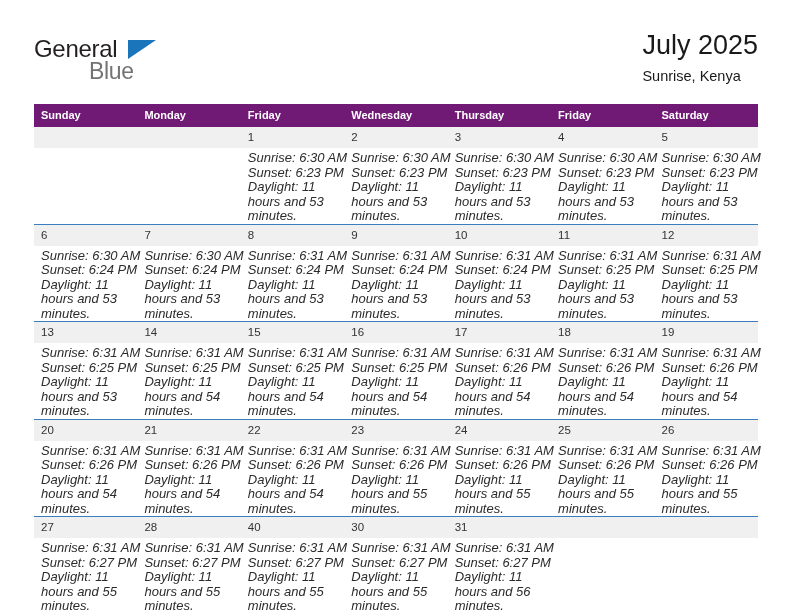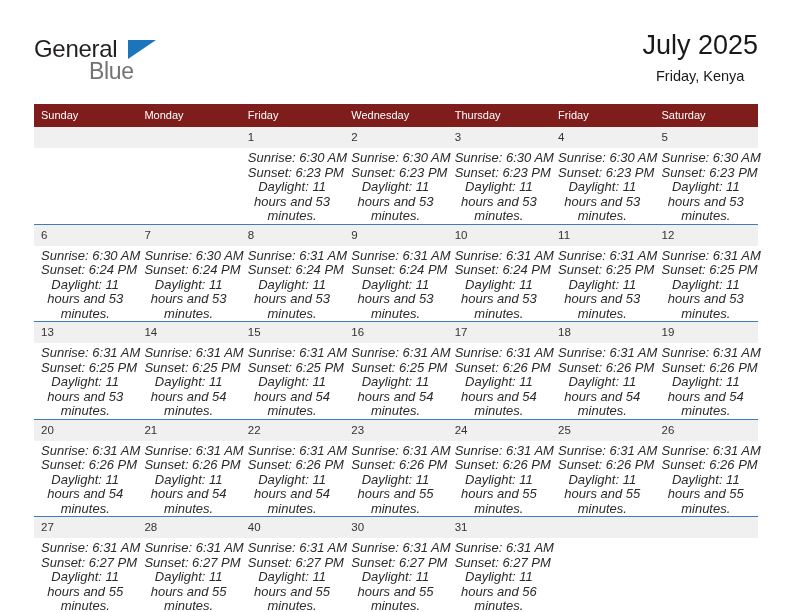--- a/index.html
+++ b/index.html
@@ -61,21 +61,21 @@
     font-size: 23px;
     color: #737373;
     letter-spacing: -0.3px;
     line-height: 26px;
     font-family: "Liberation Sans", sans-serif;
   }
   .title-block {
     position: absolute;
     right: 0;
     top: 0;
-    text-align: center;
+    text-align: left;
   }
   .cal-title {
     font-size: 27px;
     color: #1a1a1a;
     line-height: 34px;
     white-space: nowrap;
   }
   .cal-subtitle {
     font-size: 14.5px;
     color: #1a1a1a;
@@ -87,24 +87,24 @@
   
   .calendar {
     position: absolute;
     left: 34px;
     top: 104px;
     width: 724px;
     border-collapse: collapse;
     table-layout: fixed;
   }
   .calendar th {
-    background: #7f1d1d;
+    background: #701a75;
     color: #ffffff;
     font-size: 11px;
-    font-weight: normal;
+    font-weight: bold;
     text-align: left;
     padding: 5px 0 5px 7px;
     height: 21px;
     line-height: 13px;
   }
   .calendar td {
     vertical-align: top;
     padding: 0;
     height: 90px;
     border-top: 1px solid #3b7dbf;
@@ -121,37 +121,37 @@
   }
   .daynum.empty { color: transparent; }
   .details {
     padding: 3px 8px 0 7px;
     font-size: 13px;
     color: #2b2b2b;
     line-height: 14.5px;
     font-style: italic;
   }
   .details div { white-space: nowrap; }
-  .details .daylight { white-space: normal; text-align: center; }
+  .details .daylight { white-space: normal; }
   td.blank .daynum { background: #f0f0f0; }
 </style>
 </head>
 <body>
 
 <div class="page">
 
   <div class="header">
     <div class="logo">
       <span class="logo-general">General</span>
       <span class="logo-tri"></span>
       <span class="logo-blue">Blue</span>
     </div>
     <div class="title-block">
       <div class="cal-title">July 2025</div>
-      <div class="cal-subtitle">Friday, Kenya</div>
+      <div class="cal-subtitle">Sunrise, Kenya</div>
     </div>
   </div>
 
   <table class="calendar">
     <thead>
       <tr>
         <th>Sunday</th>
         <th>Monday</th>
         <th>Friday</th>
         <th>Wednesday</th>

